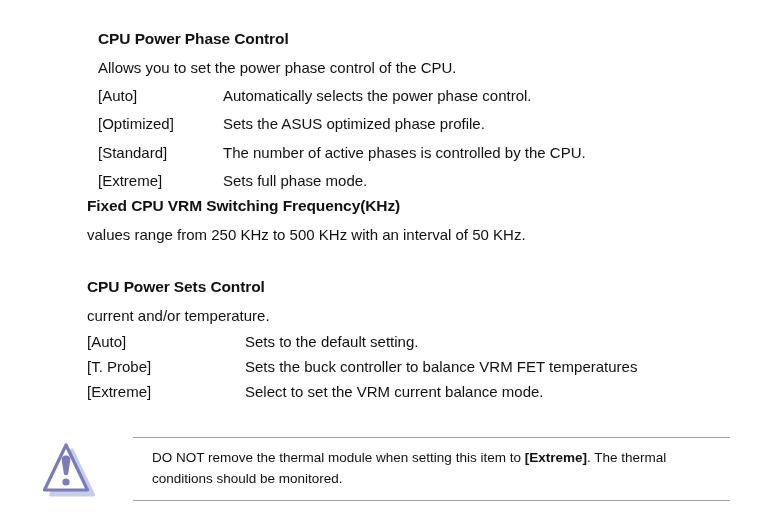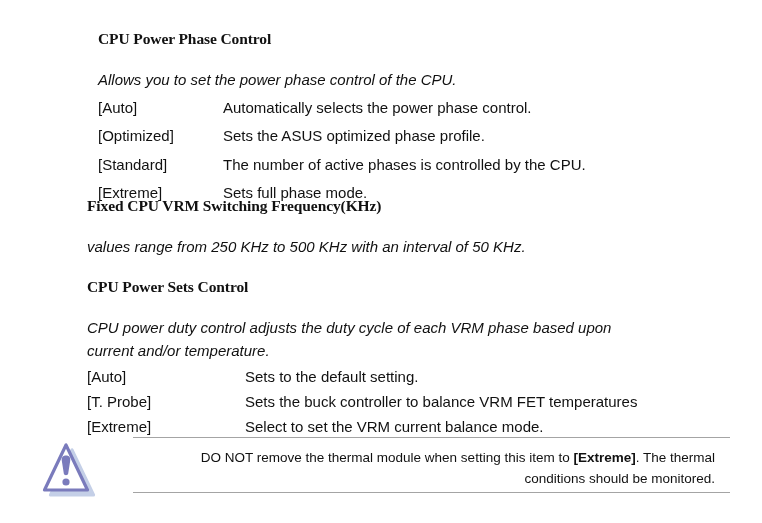--- a/index.html
+++ b/index.html
@@ -10,47 +10,45 @@
     color: #111111;
     position: relative;
     overflow: hidden;
   }
   .section { position: absolute; width: 625px; }
   .sec-heading {
     font-weight: bold;
     font-size: 15.5px;
     line-height: 19px;
     letter-spacing: -0.1px;
-    font-family: Liberation Serif, serif;
   }
-  .sec-intro { margin-top: 20px; font-style: italic; }
+  .sec-intro { margin-top: 8px; }
   .intro-line { font-size: 15px; line-height: 23px; }
   .opt-list { margin-top: 3px; }
   .opt-row { display: flex; font-size: 15px; align-items: center; }
   .opt-list.loose .opt-row { line-height: 28.4px; }
   .opt-list.tight .opt-row { line-height: 25.2px; }
   .opt-term { flex: 0 0 auto; }
   .term-w1 { width: 125px; }
   .term-w2 { width: 158px; }
   .opt-desc { flex: 1 1 auto; }
 
   #section-1 { left: 98px; top: 29px; width: 620px; }
   #section-2 { left: 87px; top: 196px; }
   #section-2 .intro-line { line-height: 23.5px; }
   #section-3 { left: 87px; top: 277px; }
   #section-3 .opt-list { margin-top: 2px; }
 
   .note-box {
     position: absolute;
     left: 133px; top: 437px;
-    width: 597px; height: 56px;
+    width: 597px; height: 64px;
     border-top: 1px solid #a4a4a4;
     border-bottom: 1px solid #a4a4a4;
     box-sizing: border-box;
-    text-align: right;
   }
   .note-text {
     padding: 9px 0 0 19px;
     width: 563px;
     font-size: 13.5px;
     line-height: 21px;
   }
   .note-bold { font-weight: bold; }
 
   .warn-icon {
@@ -90,21 +88,20 @@
 <div class="section" id="section-2">
   <div class="sec-heading">Fixed CPU VRM Switching Frequency(KHz)</div>
   <div class="sec-intro">
     <div class="intro-line">values range from 250 KHz to 500 KHz with an interval of 50 KHz.</div>
   </div>
 </div>
 
 <div class="section" id="section-3">
   <div class="sec-heading">CPU Power Sets Control</div>
   <div class="sec-intro">
-    <div class="intro-line">CPU power duty control adjusts the duty cycle of each VRM phase based upon</div>
     <div class="intro-line">current and/or temperature.</div>
   </div>
   <div class="opt-list tight">
     <div class="opt-row">
       <div class="opt-term term-w2">[Auto]</div>
       <div class="opt-desc">Sets to the default setting.</div>
     </div>
     <div class="opt-row">
       <div class="opt-term term-w2">[T. Probe]</div>
       <div class="opt-desc">Sets the buck controller to balance VRM FET temperatures</div>

